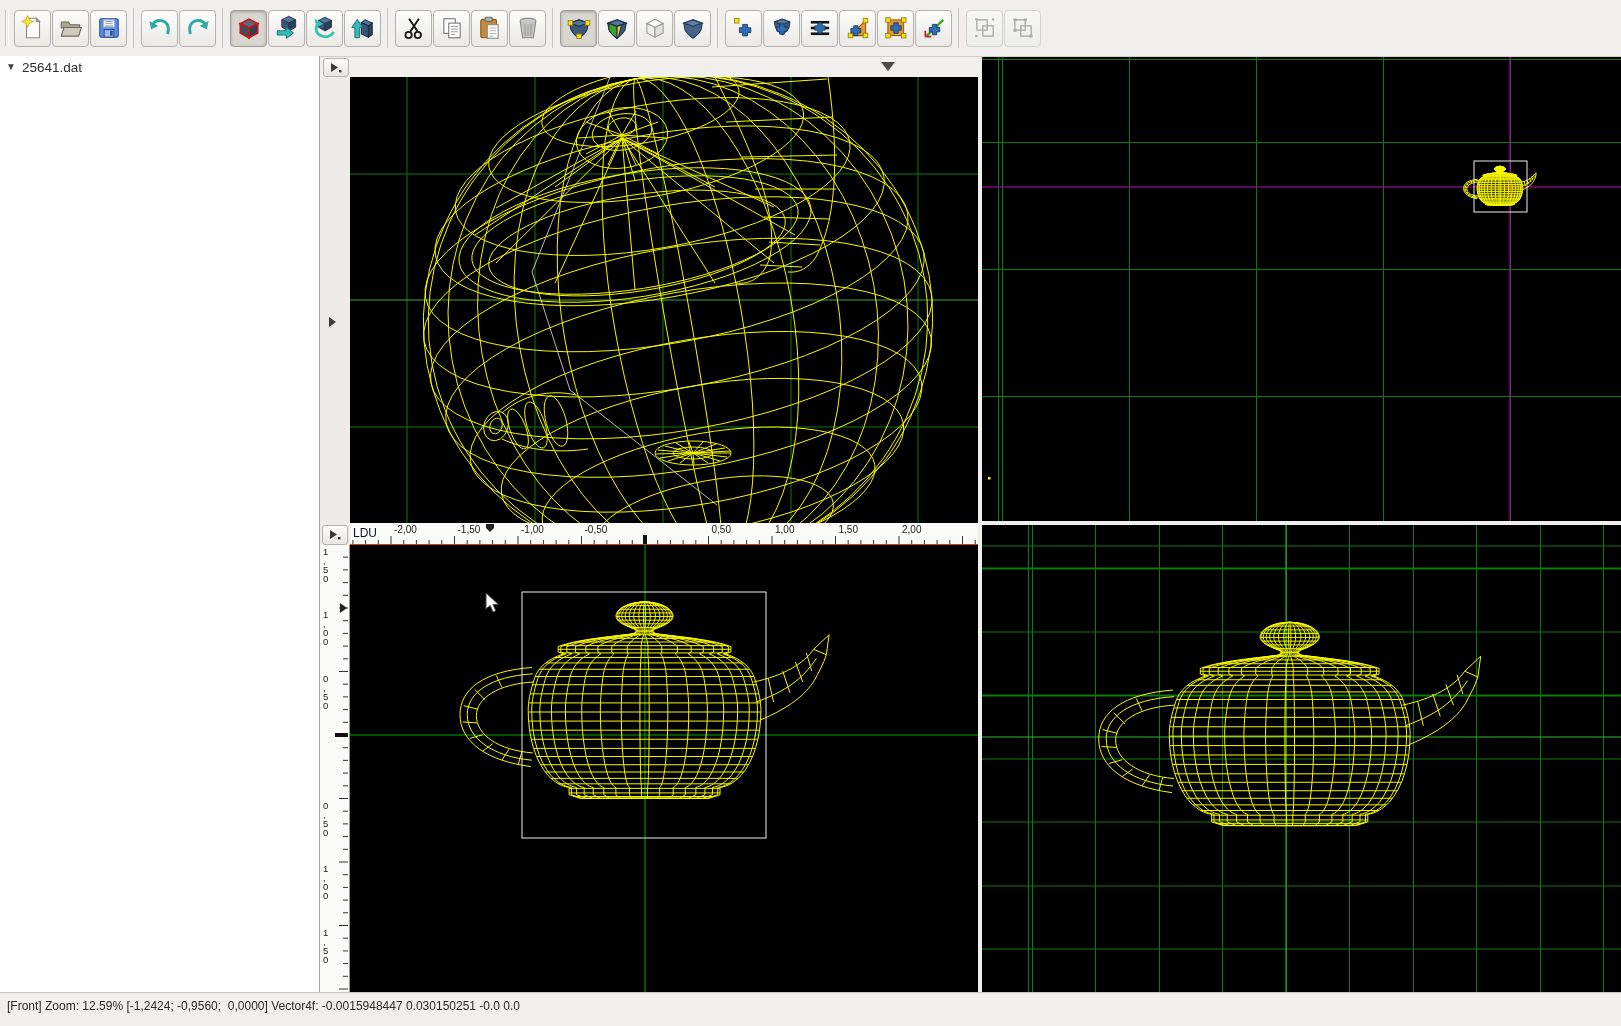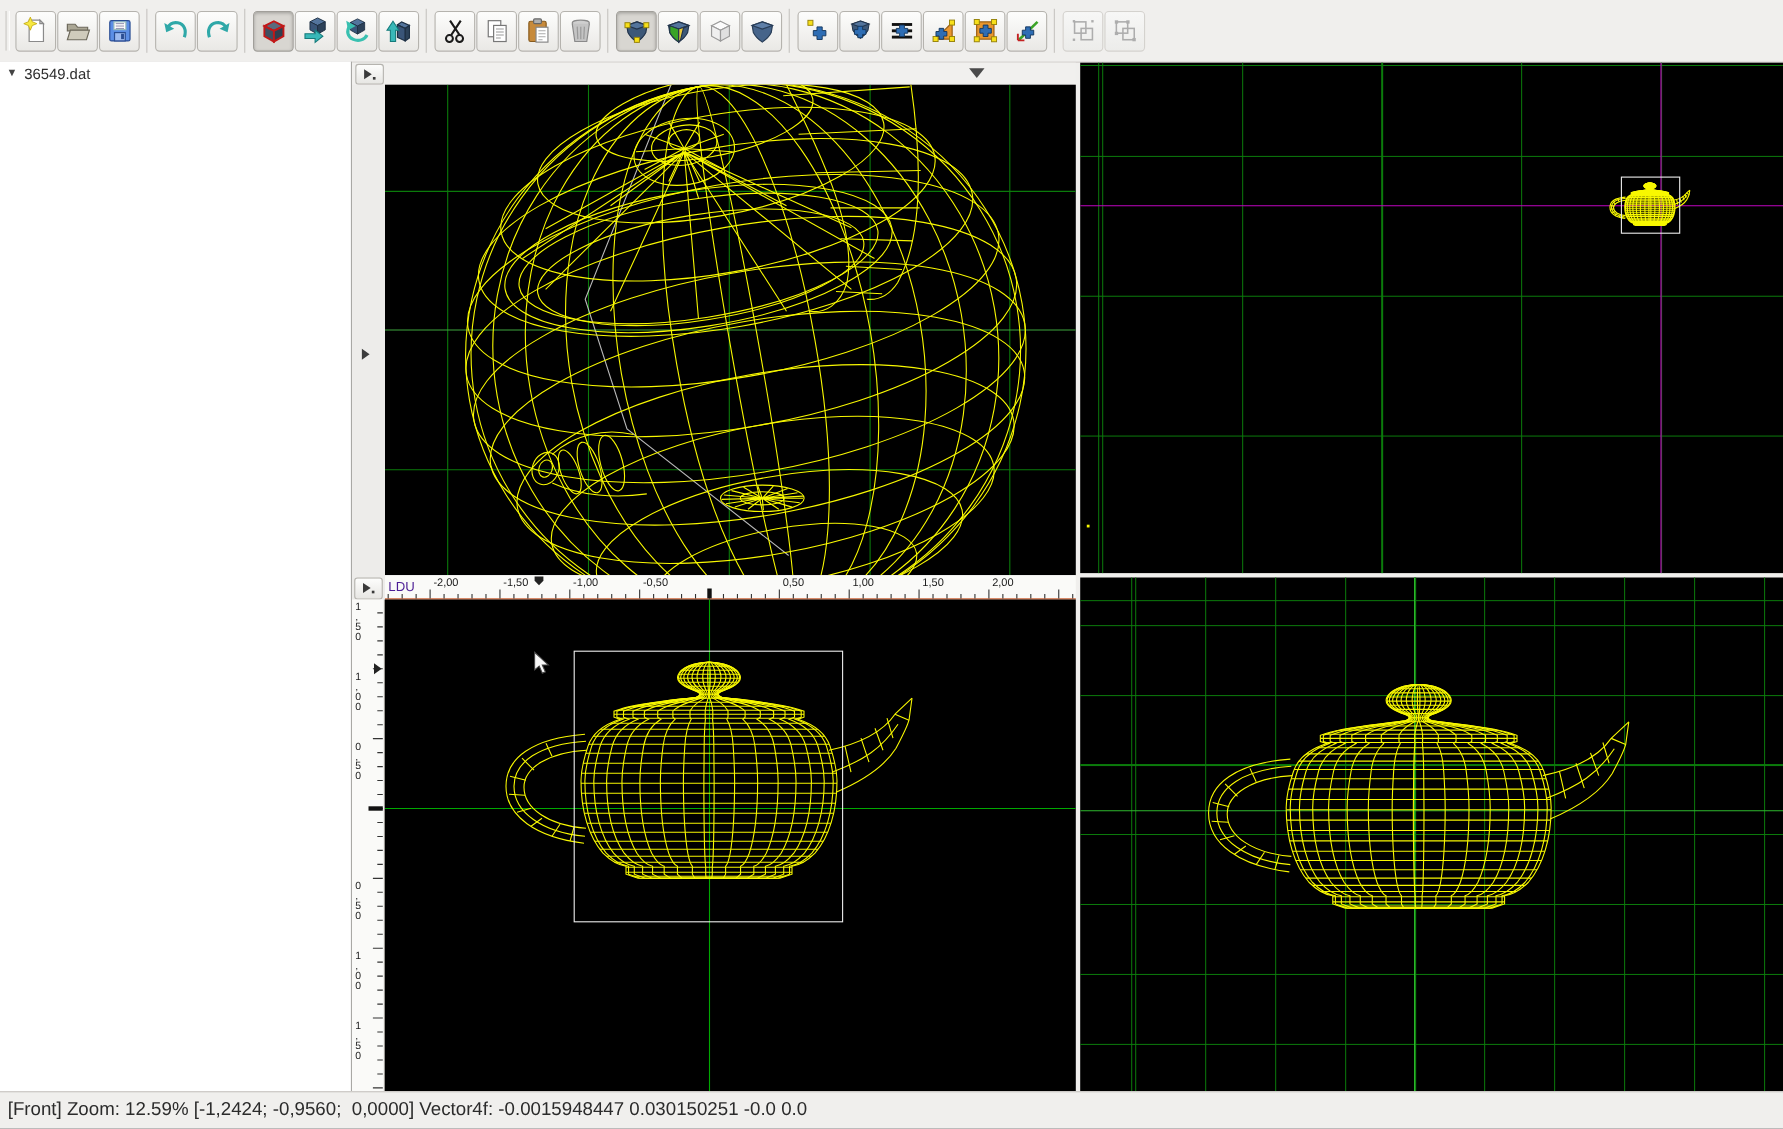--- a/index.html
+++ b/index.html
@@ -27,31 +27,31 @@
   .corner-btn{position:absolute;width:24px;height:17px;border:1px solid #b5b3ae;border-radius:3px;
               background:linear-gradient(#fdfdfc,#e7e6e3);display:flex;align-items:center;justify-content:center;}
   #vp-dropdown{position:absolute;left:561px;top:5px;width:0;height:0;
                border-left:7px solid transparent;border-right:7px solid transparent;border-top:9px solid #4a4a4a;}
   #side-strip{position:absolute;left:0;top:21px;width:30px;height:446px;background:#EDECEA;}
   #side-arrow{position:absolute;left:9px;top:240px;width:0;height:0;
               border-top:5px solid transparent;border-bottom:5px solid transparent;border-left:7px solid #3c3c3c;}
   #vp1{position:absolute;left:30px;top:21px;width:628px;height:446px;background:#000;}
   #ruler-row{position:absolute;left:0;top:467px;width:658px;height:22px;background:#EDECEA;}
   #h-ruler{position:absolute;left:30px;top:0;width:628px;height:22px;background:#FAFAF8;border-bottom:1px solid #c2410c;box-sizing:border-box;}
-  #ldu-label{position:absolute;left:33px;top:3px;font-size:12px;color:#4c1d95;}
+  #ldu-label{position:absolute;left:33px;top:3px;font-size:12px;color:#0f172a;}
   #v-ruler{position:absolute;left:0;top:489px;width:30px;height:447px;background:#FAFAF8;border-right:1px solid #9a9894;box-sizing:border-box;}
   #vp2{position:absolute;left:30px;top:489px;width:628px;height:447px;background:#000;}
   #right-group{position:absolute;left:982px;top:56px;width:639px;height:936px;}
   #vp3{position:absolute;left:0;top:1px;width:639px;height:464px;background:#000;}
   #vp4{position:absolute;left:0;top:469px;width:639px;height:467px;background:#000;}
   .vp svg{position:absolute;left:0;top:0;}
   
   #statusbar{position:absolute;left:0;top:992px;width:1621px;height:34px;background:#F0EFED;
              border-top:1px solid #c6c4c0;box-sizing:border-box;}
-  #status-text{position:absolute;left:7px;top:6px;font-size:17px;color:#2b2b2b;white-space:pre;}
+  #status-text{position:absolute;left:7px;top:6px;font-size:12px;color:#2b2b2b;white-space:pre;}
   .wire{fill:none;stroke-width:1;vector-effect:non-scaling-stroke;}
 </style>
 </head>
 <body>
 
 <div id="app">
   <div id="toolbar">
     <div class="tb-handle"></div>
 
   <div style="width: 4px;"></div>
@@ -258,21 +258,21 @@
           <rect x="12.8" y="3.2" width="2.8" height="2.8" fill="#ADADAD"></rect>
           <rect x="3.2" y="12.8" width="2.8" height="2.8" fill="#ADADAD"></rect>
           <rect x="18" y="18" width="2.8" height="2.8" fill="#ADADAD"></rect>
         </svg>
       </div>
     </div>
 
   <div id="tree-panel">
       <div class="tree-row">
         <div class="tree-expander" style="margin-left: 6px;">▼</div>
-        <span class="tree-label">36549.dat</span>
+        <span class="tree-label">25641.dat</span>
       </div>
     </div>
 
   <div id="left-group">
     <div id="top-strip">
       <div class="corner-btn" style="left:3px;top:1px;">
         <svg width="14" height="12" viewBox="0 0 14 12">
           <path d="M2,1 L9,5.5 L2,10 Z" fill="#3a3a3a"></path>
             <rect x="10" y="8" width="2.4" height="2.4" fill="#3a3a3a"></rect>
         </svg>

